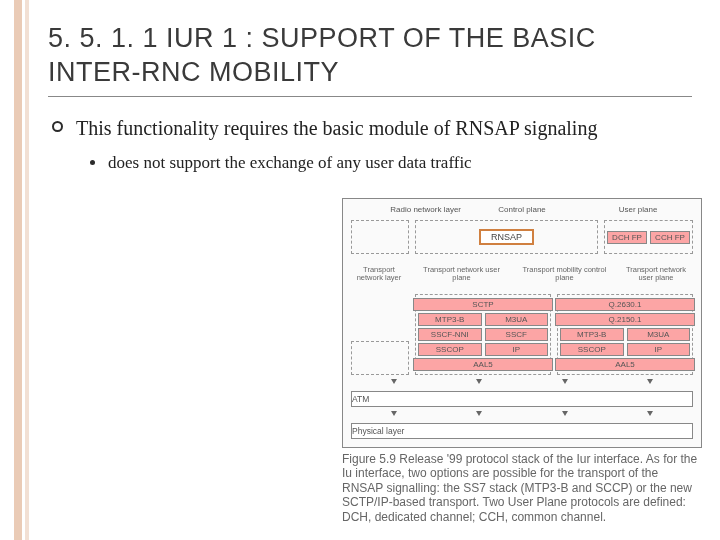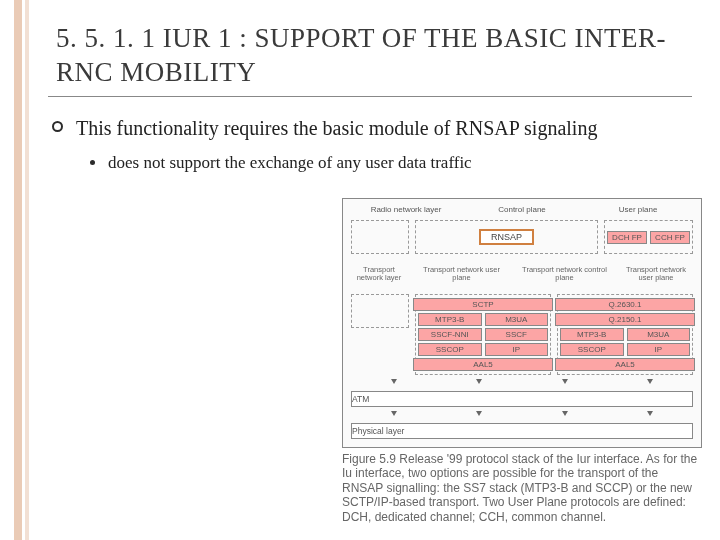--- a/index.html
+++ b/index.html
@@ -1,31 +1,31 @@
 <!DOCTYPE html>
 <html><head>
 <meta charset="utf-8">
 <style>
   html,body{margin:0;padding:0;width:720px;height:540px;background:#fff;font-family:Georgia,"Times New Roman",serif;color:#222;overflow:hidden}
   .slide{position:relative;width:720px;height:540px;box-sizing:border-box;padding:22px 28px 20px 48px}
   .left-accent{position:absolute;left:14px;top:0;bottom:0;width:8px;background:#d9a07a;opacity:.55}
   .left-accent2{position:absolute;left:25px;top:0;bottom:0;width:4px;background:#e8c6b0;opacity:.55}
-  h1.title{font-family:Liberation Serif, serif;font-weight:400;font-size:27px;letter-spacing:.5px;margin:0 8px 6px;line-height:1.25;color:#3a3a3a}
+  h1.title{font-family:Liberation Sans, sans-serif;font-weight:400;font-size:27px;letter-spacing:.5px;margin:0 0 6px;line-height:1.25;color:#3a3a3a}
   .rule{height:1px;background:#888;margin:4px 0 18px}
   ul.lvl1{list-style:none;padding:0;margin:0 0 0 4px}
   ul.lvl1>li{position:relative;padding-left:24px;font-size:20px;line-height:1.35;margin-bottom:10px}
   ul.lvl1>li::before{content:"";position:absolute;left:0;top:6px;width:11px;height:11px;border:2px solid #2b2b2b;border-radius:50%;box-sizing:border-box}
   ul.lvl2{list-style:none;padding:0;margin:10px 0 0 14px}
   ul.lvl2>li{position:relative;padding-left:18px;font-size:17px;line-height:1.35;margin-bottom:6px}
   ul.lvl2>li::before{content:"";position:absolute;left:0;top:8px;width:5px;height:5px;background:#2b2b2b;border-radius:50%}
   .u{}
   
   .diagram{position:absolute;right:18px;bottom:16px;width:360px;font-family:Arial,Helvetica,sans-serif;font-size:8px;color:#555}
   .dg-body{border:1px solid #888;background:#fafafa;padding:6px 8px 8px;display:flex;flex-direction:column;gap:4px}
-  .dg-row{display:flex;gap:6px;align-items:flex-start}
+  .dg-row{display:flex;gap:6px;align-items:flex-end}
   .dg-cell{border:1px dashed #999;flex:1;display:flex;flex-direction:column;align-items:center;justify-content:center;gap:2px;padding:3px 2px;min-height:26px;text-align:center}
   .dg-label{font-size:7.5px;color:#666;line-height:1.05}
   .rn-hdr{display:flex;gap:6px;margin-bottom:2px}
   .rn-hdr>div{flex:1;text-align:center;font-size:8px;color:#555}
   .rnsap{border:2px solid #d08040;background:#fff;padding:1px 10px;font-size:9px;color:#444}
   .box{border:1px solid #888;background:#fca5a5;padding:1px 4px;font-size:8px;min-width:30px;text-align:center}
   .wide{width:100%}
   .twin{display:flex;gap:3px;width:100%}
   .twin>.box{flex:1}
   .atm-row{border:1px solid #888;background:#fff;text-align:left;padding:2px 0;font-size:8.5px}
@@ -51,21 +51,21 @@
         <li>
           <span>does </span><span class="u">not</span><span> support the exchange of any user </span><span class="u">data traffic</span>
         </li>
       </ul>
     </li>
   </ul>
 
   <div class="diagram">
     <div class="dg-body">
       <div class="rn-hdr">
-        <div class="sec-title" style="position:static;text-align:center">Radio network layer</div>
+        <div class="sec-title" style="position:static;text-align:right">Radio network layer</div>
         <div>Control plane</div>
         <div>User plane</div>
       </div>
       <div class="dg-row">
         <div class="dg-cell" style="flex:0 0 52px"></div>
         <div class="dg-cell">
           <span class="rnsap">RNSAP</span>
         </div>
         <div class="dg-cell" style="flex:0 0 70px">
           <div class="twin">
@@ -76,21 +76,21 @@
       </div>
 
       <div class="dg-row">
         <div class="dg-cell" style="flex:0 0 52px;border:none">
             <span class="dg-label">Transport network layer</span>
           </div>
         <div class="dg-cell" style="border:none">
             <span class="dg-label">Transport network user plane</span>
           </div>
         <div class="dg-cell" style="border:none">
-            <span class="dg-label">Transport network control plane</span>
+            <span class="dg-label">Transport mobility control plane</span>
           </div>
         <div class="dg-cell" style="border:none;flex:0 0 70px">
             <span class="dg-label">Transport network user plane</span>
           </div>
       </div>
 
       <div class="dg-row">
         <div class="dg-cell" style="flex:0 0 52px"></div>
         <div class="dg-cell">
           <span class="box wide">SCTP</span>

